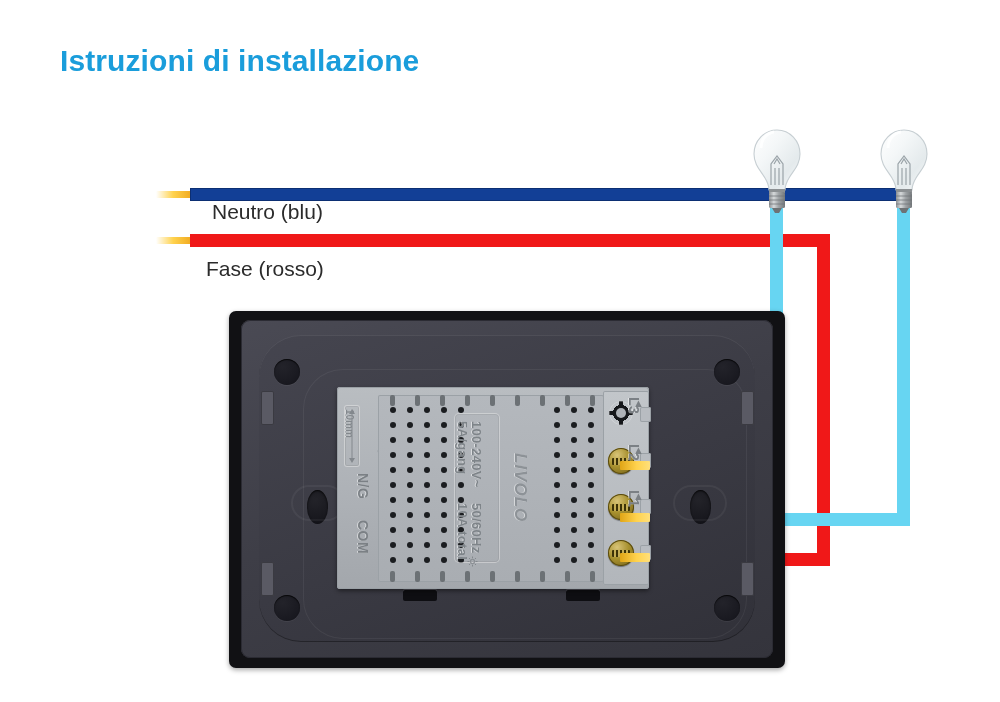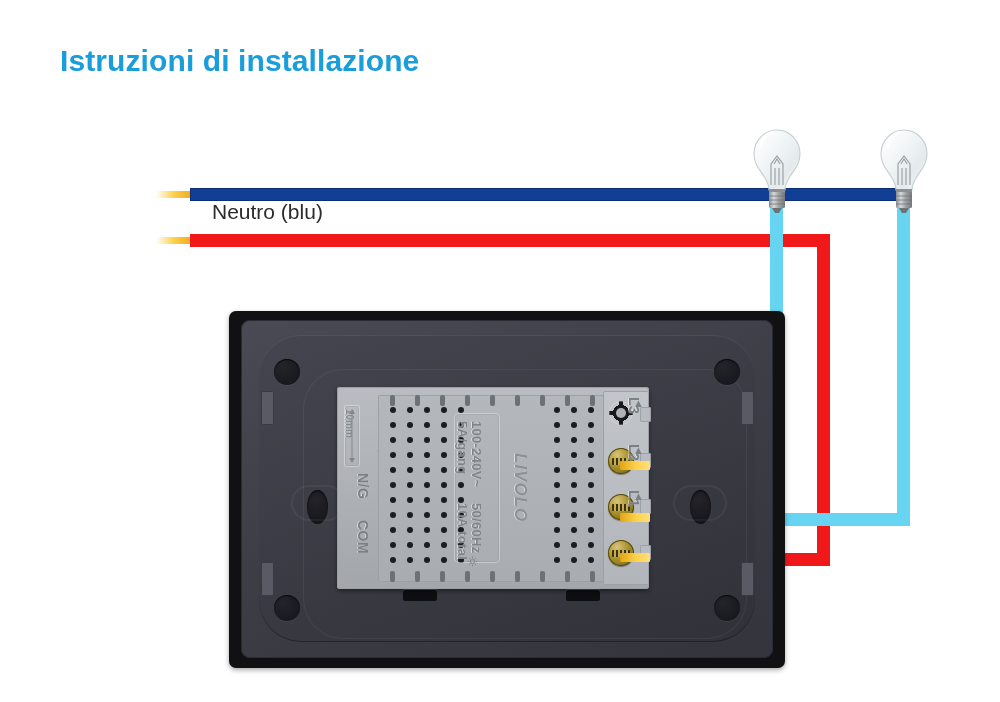--- a/index.html
+++ b/index.html
@@ -215,20 +215,21 @@
 <body>
 
 <div id="stage">
 
   <div class="title">Istruzioni di installazione</div>
 
   <div class="wirelabel" id="lbl-neutral">Neutro (blu)</div>
   <div class="tip" id="neutral-tip"></div>
   <div class="wire" id="neutral-main"></div>
 
+  <div class="wirelabel" id="lbl-live">Fase (rosso)</div>
   <div class="tip" id="live-tip"></div>
   <div class="wire" id="live-h1"></div>
   <div class="wire" id="live-v"></div>
   <div class="wire" id="live-h2"></div>
 
   <div class="cyan" id="cy1-v"></div>
   <div class="cyan" id="cy1-h"></div>
   <div class="cyan" id="cy2-v"></div>
   <div class="cyan" id="cy2-h"></div>
 

